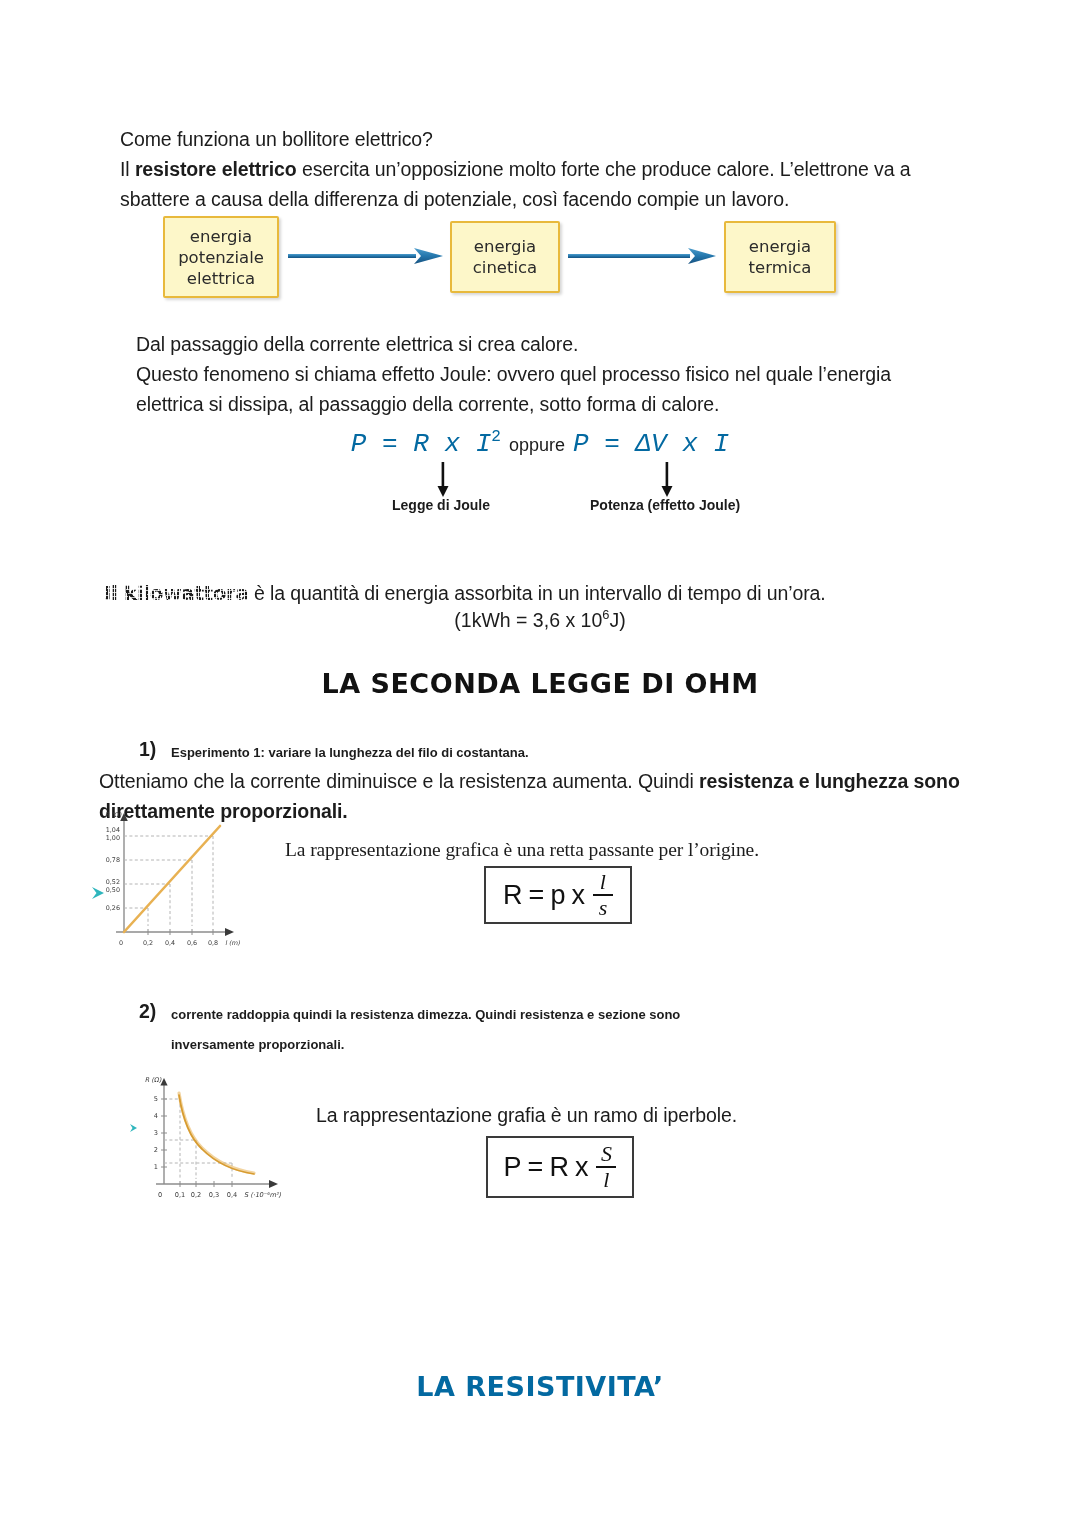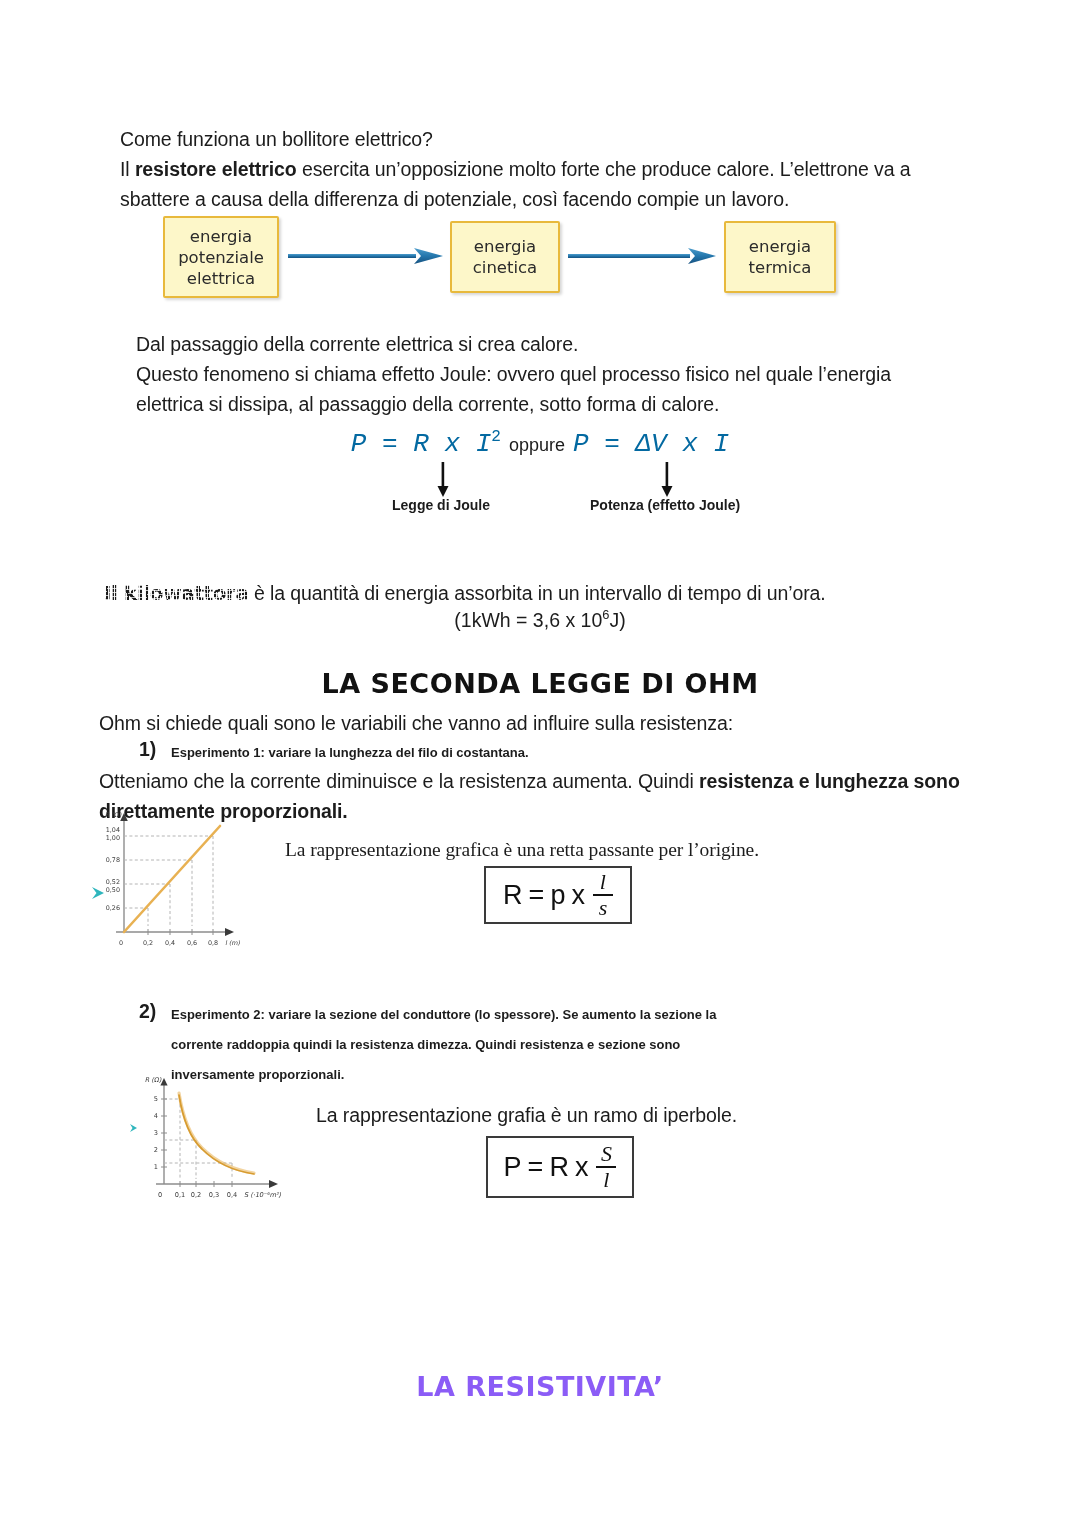--- a/index.html
+++ b/index.html
@@ -244,21 +244,21 @@
   .marker-arrow svg { display: block; }
 
   .bottom-heading {
     position: absolute;
     width: 1080px;
     text-align: center;
     font-family: "DejaVu Sans", sans-serif;
     font-weight: bold;
     font-size: 27px;
     letter-spacing: 0.5px;
-    color: #8b5cf6;
+    color: #0369a1;
   }
 </style>
 </head>
 <body>
 
 <div class="page">
 
   <div class="para" style="left:120px; top:124px; width:830px;">
     <div>Come funziona un bollitore elettrico?</div>
     <div><span>Il </span><b>resistore elettrico</b><span> esercita un’opposizione molto forte che produce calore. L’elettrone va a</span></div>
@@ -335,21 +335,20 @@
   </div>
 
   <div class="centered" style="top:607px;">
     <span>(1kWh = 3,6 x 10</span><sup>6</sup><span>J)</span>
   </div>
 
   <div class="heading" style="top:668px;">
     <span class="g">LA SECONDA LEGGE DI OHM</span>
   </div>
 
-  <div class="para" style="left:99px; top:708px; width:900px;">Ohm si chiede quali sono le variabili che vanno ad influire sulla resistenza:</div>
 
   <div class="list-num" style="left:139px; top:738px;">1)</div>
   <div class="list-item" style="left:171px; top:738px; width:820px;">
     <b>Esperimento 1</b><span>: variare la </span><b>lunghezza</b><span> del filo di costantana.</span>
   </div>
 
   <div class="para" style="left:99px; top:766px; width:895px;">
     <div><span>Otteniamo che la corrente diminuisce e la resistenza aumenta. Quindi </span><b>resistenza e lunghezza sono</b></div>
     <div><b>direttamente proporzionali.</b></div>
   </div>
@@ -423,21 +422,20 @@
       <span class="frac">
         <span class="num">l</span>
         <span class="bar"></span>
         <span class="den">s</span>
       </span>
     </span>
   </div>
 
   <div class="list-num" style="left:139px; top:1000px;">2)</div>
   <div class="list-item" style="left:171px; top:1000px; width:820px;">
-    <div><b>Esperimento 2</b><span>: variare la </span><b>sezione</b><span> del conduttore (lo spessore). Se aumento la sezione la</span></div>
     <div><span>corrente raddoppia quindi la resistenza dimezza. </span><b>Quindi resistenza e sezione sono</b></div>
     <div><b>inversamente proporzionali.</b></div>
   </div>
 
   <div class="graph" style="left:122px; top:1076px;">
     <svg width="175" height="132" viewBox="0 0 175 132">
 
       <line x1="42" y1="6" x2="42" y2="108" stroke="#8d8d8d" stroke-width="1.4"></line>
       <path d="M42 2 L38.4 9.5 L45.6 9.5 Z" fill="#3a3a3a"></path>
       <line x1="34" y1="108" x2="150" y2="108" stroke="#8d8d8d" stroke-width="1.4"></line>

